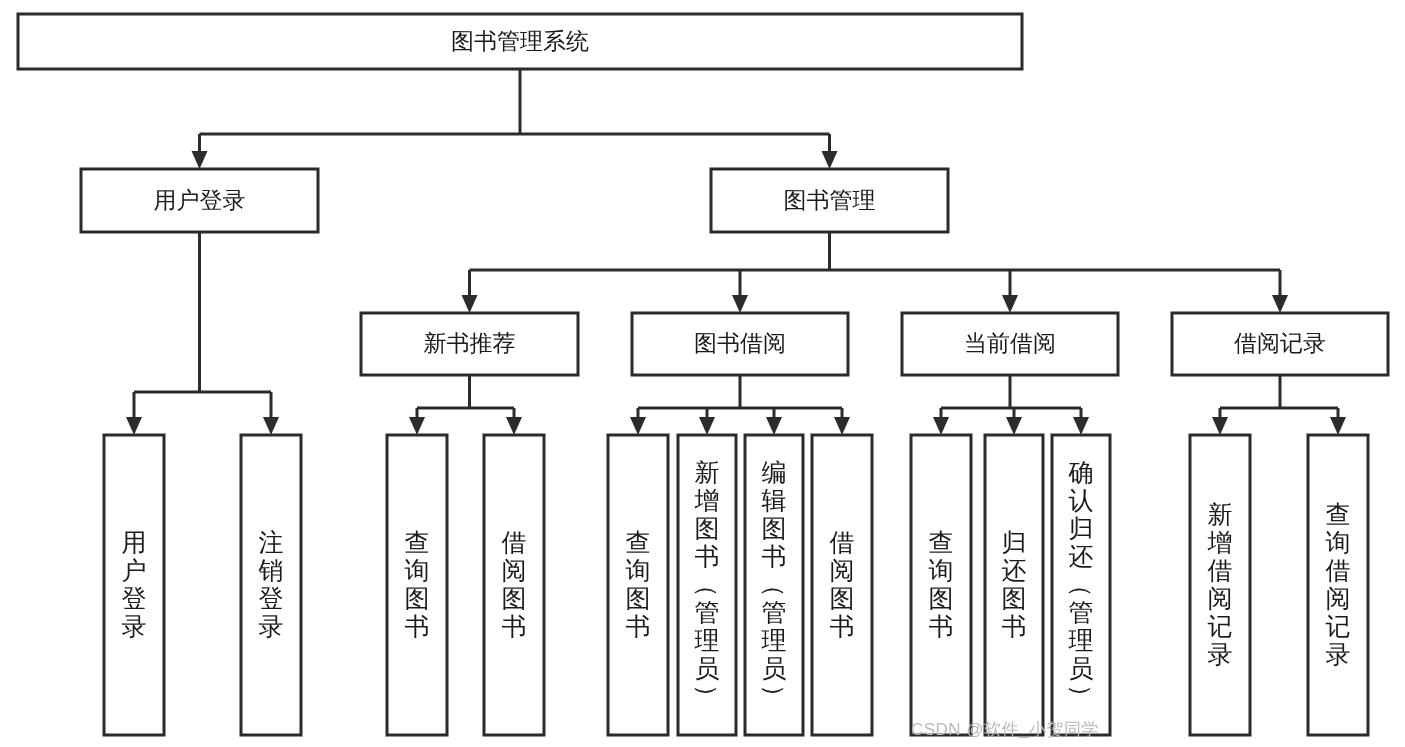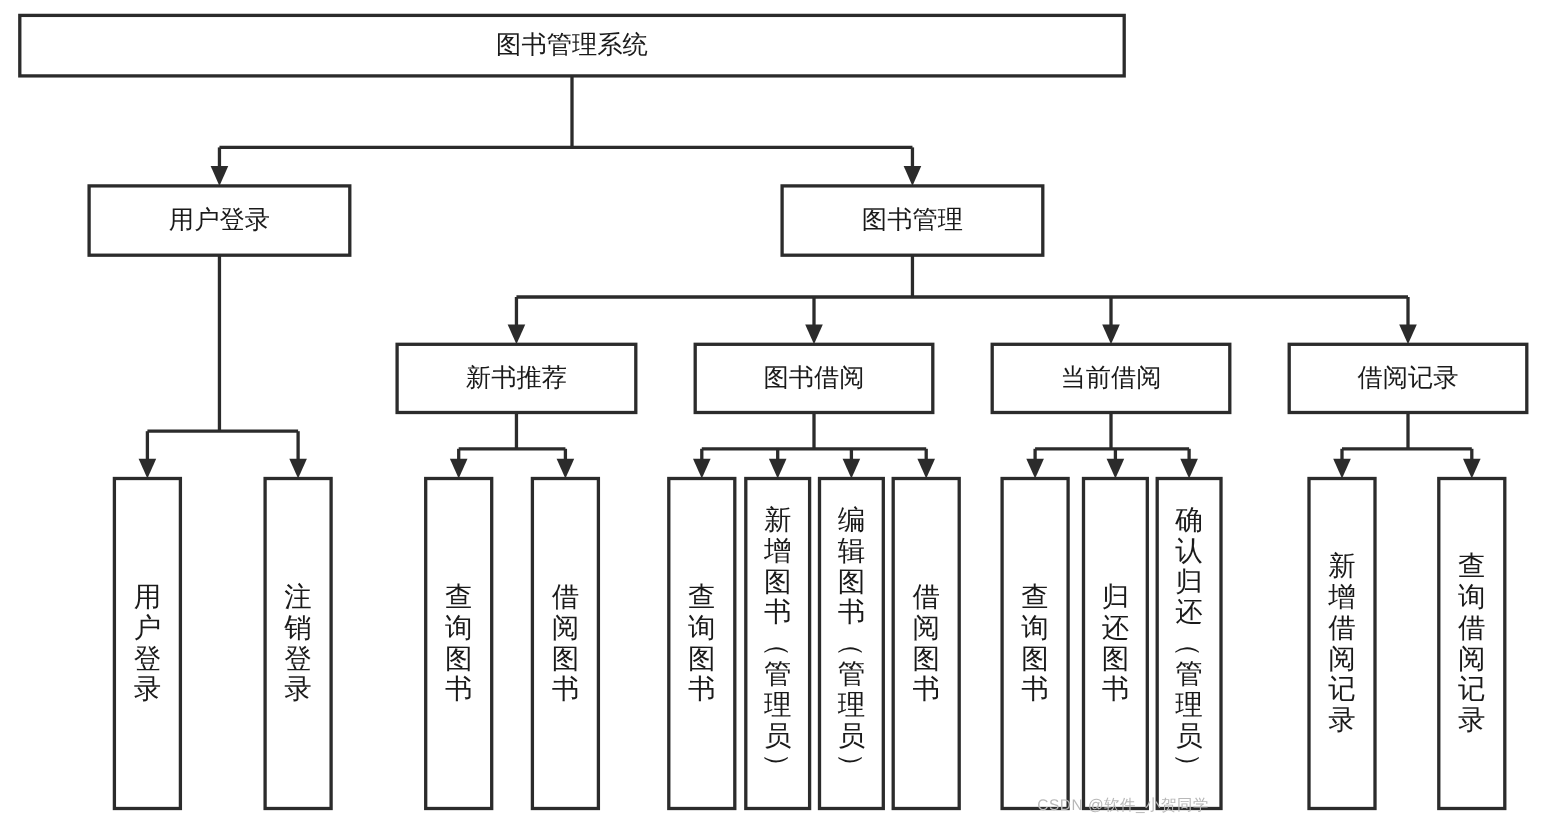--- a/index.html
+++ b/index.html
@@ -52,21 +52,21 @@
     font-family: "Liberation Sans", "DejaVu Sans", sans-serif;
     font-size: 25px;
     fill: #1a1a1a;
     text-anchor: middle;
   }
   .watermark {
     position: absolute;
     right: 14px;
     bottom: 6px;
     font-family: "Liberation Sans", "DejaVu Sans", sans-serif;
-    font-size: 14px;
+    font-size: 17px;
     color: #b8b8b8;
     letter-spacing: 0.5px;
     white-space: nowrap;
     user-select: none;
   }
 </style>
 </head>
 <body>
 
 <div id="chart-root">

